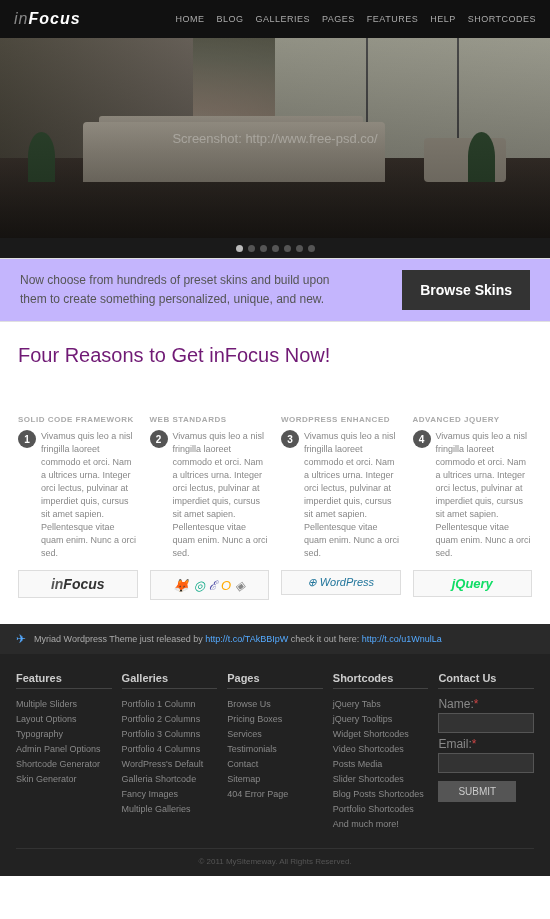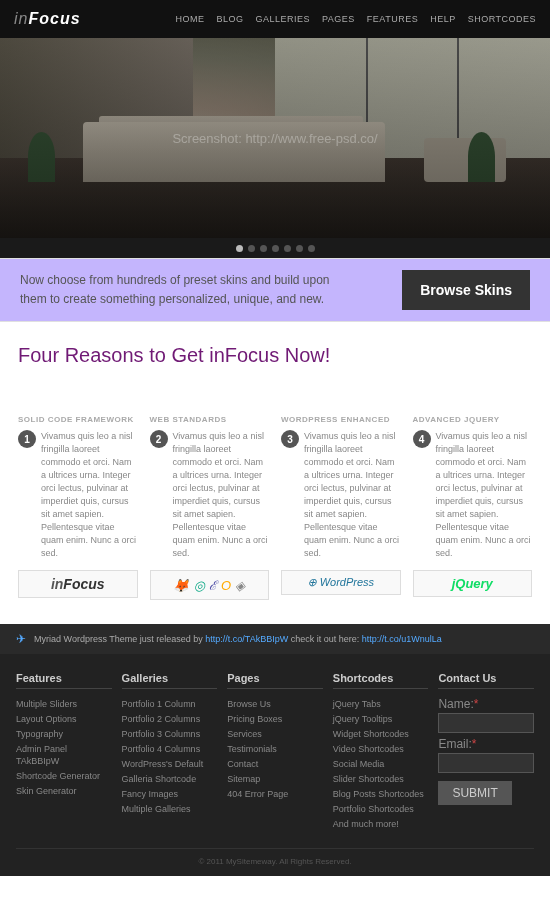--- a/index.html
+++ b/index.html
@@ -66,21 +66,21 @@
     
     #footer { background: #222; padding: 18px 16px 10px; }
     #footer-cols { display: grid; grid-template-columns: repeat(5, 1fr); gap: 10px; margin-bottom: 16px; }
     .footer-col h4 { color: #ccc; font-size: 11px; font-weight: bold; margin-bottom: 8px; border-bottom: 1px solid #444; padding-bottom: 4px; }
     .footer-col ul { list-style: none; }
     .footer-col ul li { margin-bottom: 3px; }
     .footer-col ul li a { color: #888; font-size: 9px; text-decoration: none; }
     .footer-form input { width: 100%; background: #333; border: 1px solid #555; color: #ccc; padding: 4px 6px; font-size: 9px; margin-bottom: 4px; }
     .footer-form label { color: #888; font-size: 12px; display: block; margin-bottom: 2px; }
     .label-required { color: #c44; }
-    .submit-btn { background: #555; color: #ccc; border: none; padding: 5px 14px; font-size: 12px; cursor: pointer; margin-top: 4px; }
+    .submit-btn { background: #555; color: #ccc; border: none; padding: 5px 20px; font-size: 10px; cursor: pointer; margin-top: 4px; }
     #footer-copy { color: #555; font-size: 8px; text-align: center; border-top: 1px solid #333; padding-top: 8px; margin-top: 6px; }
 
     .watermark { position: absolute; inset: 0; display: flex; align-items: center; justify-content: center; color: rgba(255,255,255,0.3); font-size: 13px; z-index: 10; pointer-events: none; }
   </style>
 </head>
 <body>
 
 <header id="header">
   <div id="logo">
     <span>in</span><span style="color:#fff;font-style:italic;font-weight:bold;">Focus</span>
@@ -193,21 +193,21 @@
 
 <footer id="footer">
   <div id="footer-cols">
 
     <div class="footer-col">
       <h4>Features</h4>
       <ul>
         <li><a href="#">Multiple Sliders</a></li>
         <li><a href="#">Layout Options</a></li>
         <li><a href="#">Typography</a></li>
-        <li><a href="#">Admin Panel TAkBBIpW</a></li>
+        <li><a href="#">Admin Panel Options</a></li>
         <li><a href="#">Shortcode Generator</a></li>
         <li><a href="#">Skin Generator</a></li>
       </ul>
     </div>
 
     <div class="footer-col">
       <h4>Galleries</h4>
       <ul>
         <li><a href="#">Portfolio 1 Column</a></li>
         <li><a href="#">Portfolio 2 Columns</a></li>
@@ -233,21 +233,21 @@
       </ul>
     </div>
 
     <div class="footer-col">
       <h4>Shortcodes</h4>
       <ul>
         <li><a href="#">jQuery Tabs</a></li>
         <li><a href="#">jQuery Tooltips</a></li>
         <li><a href="#">Widget Shortcodes</a></li>
         <li><a href="#">Video Shortcodes</a></li>
-        <li><a href="#">Social Media</a></li>
+        <li><a href="#">Posts Media</a></li>
         <li><a href="#">Slider Shortcodes</a></li>
         <li><a href="#">Blog Posts Shortcodes</a></li>
         <li><a href="#">Portfolio Shortcodes</a></li>
         <li><a href="#">And much more!</a></li>
       </ul>
     </div>
 
     <div class="footer-col">
       <h4>Contact Us</h4>
       <div class="footer-form">

